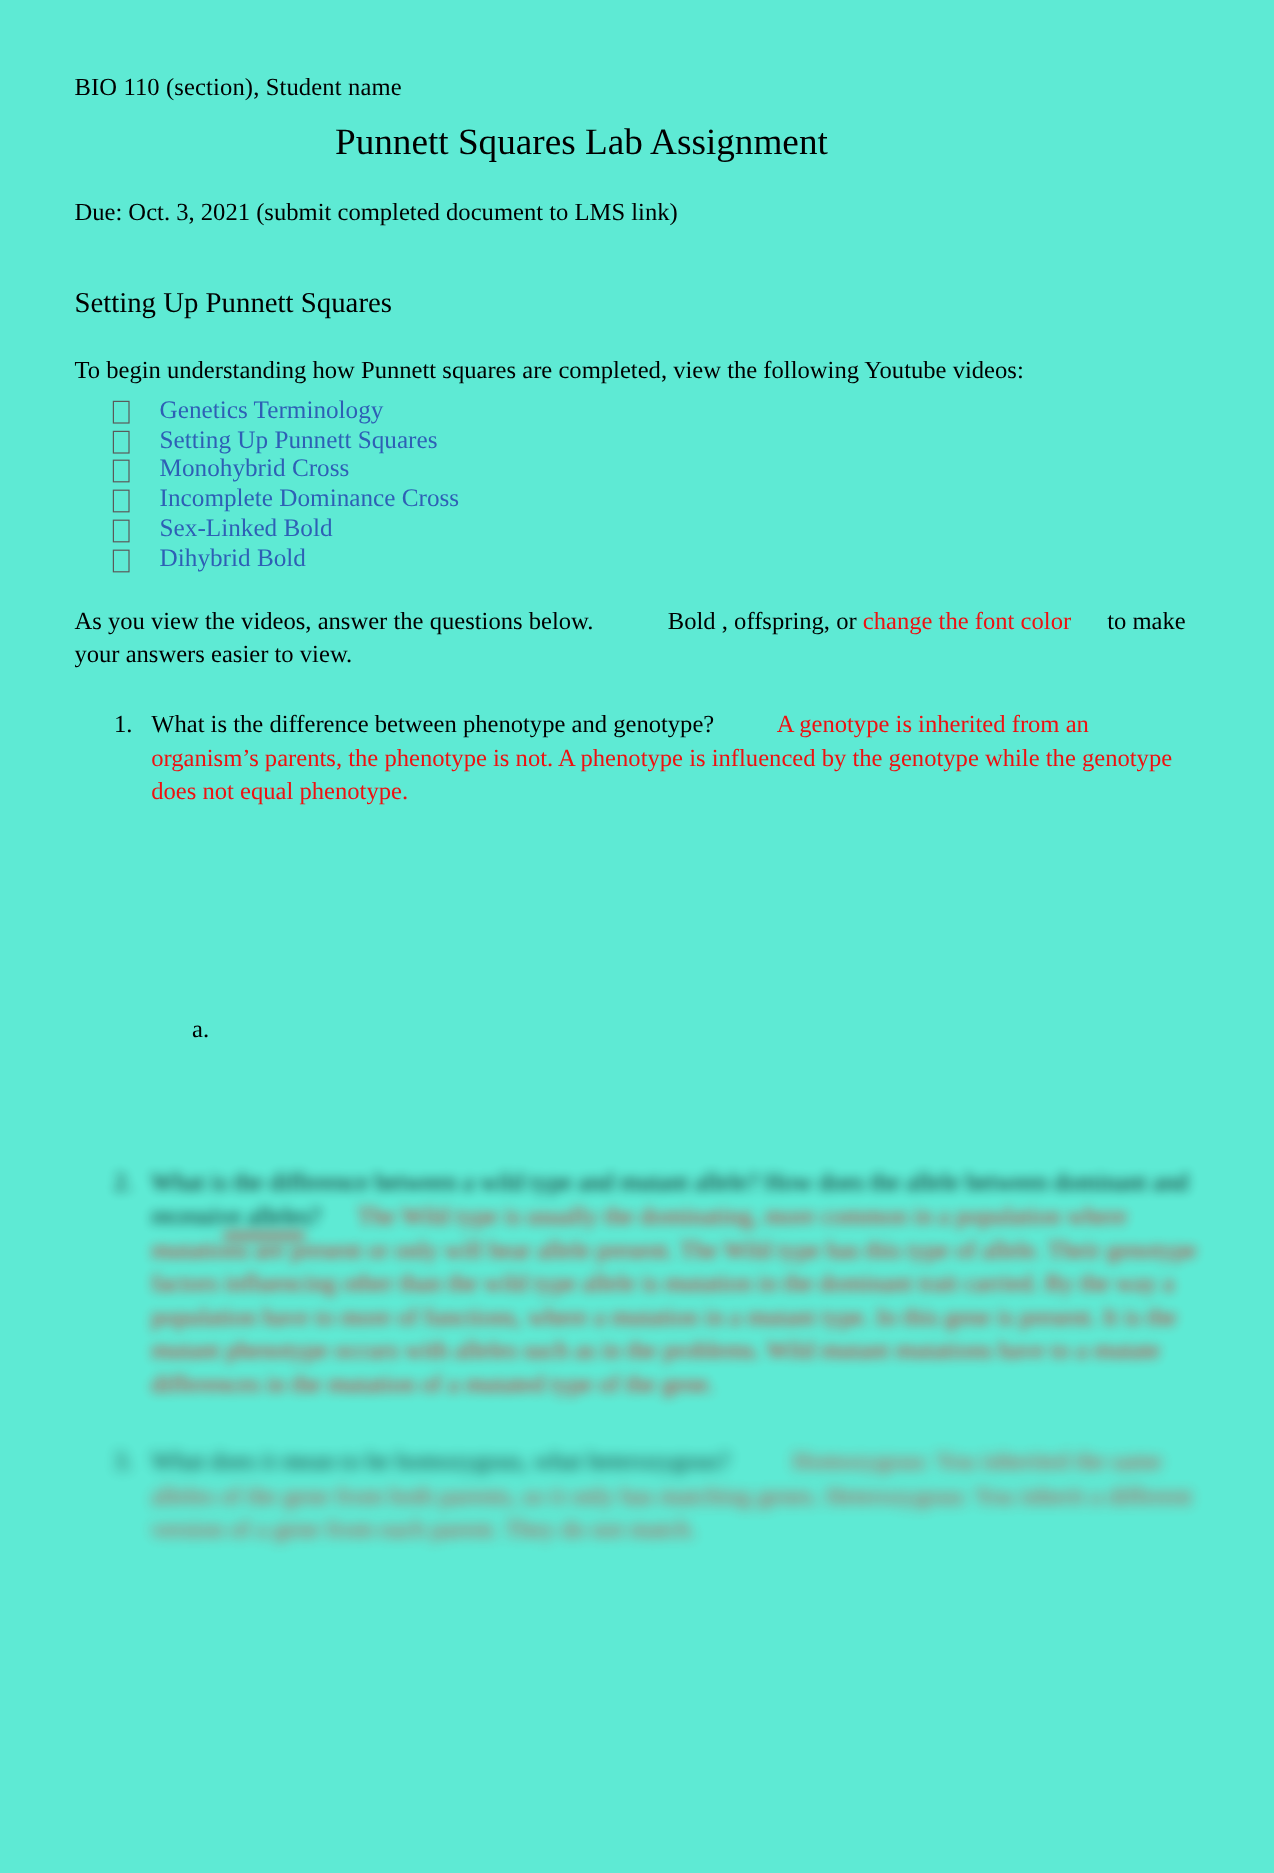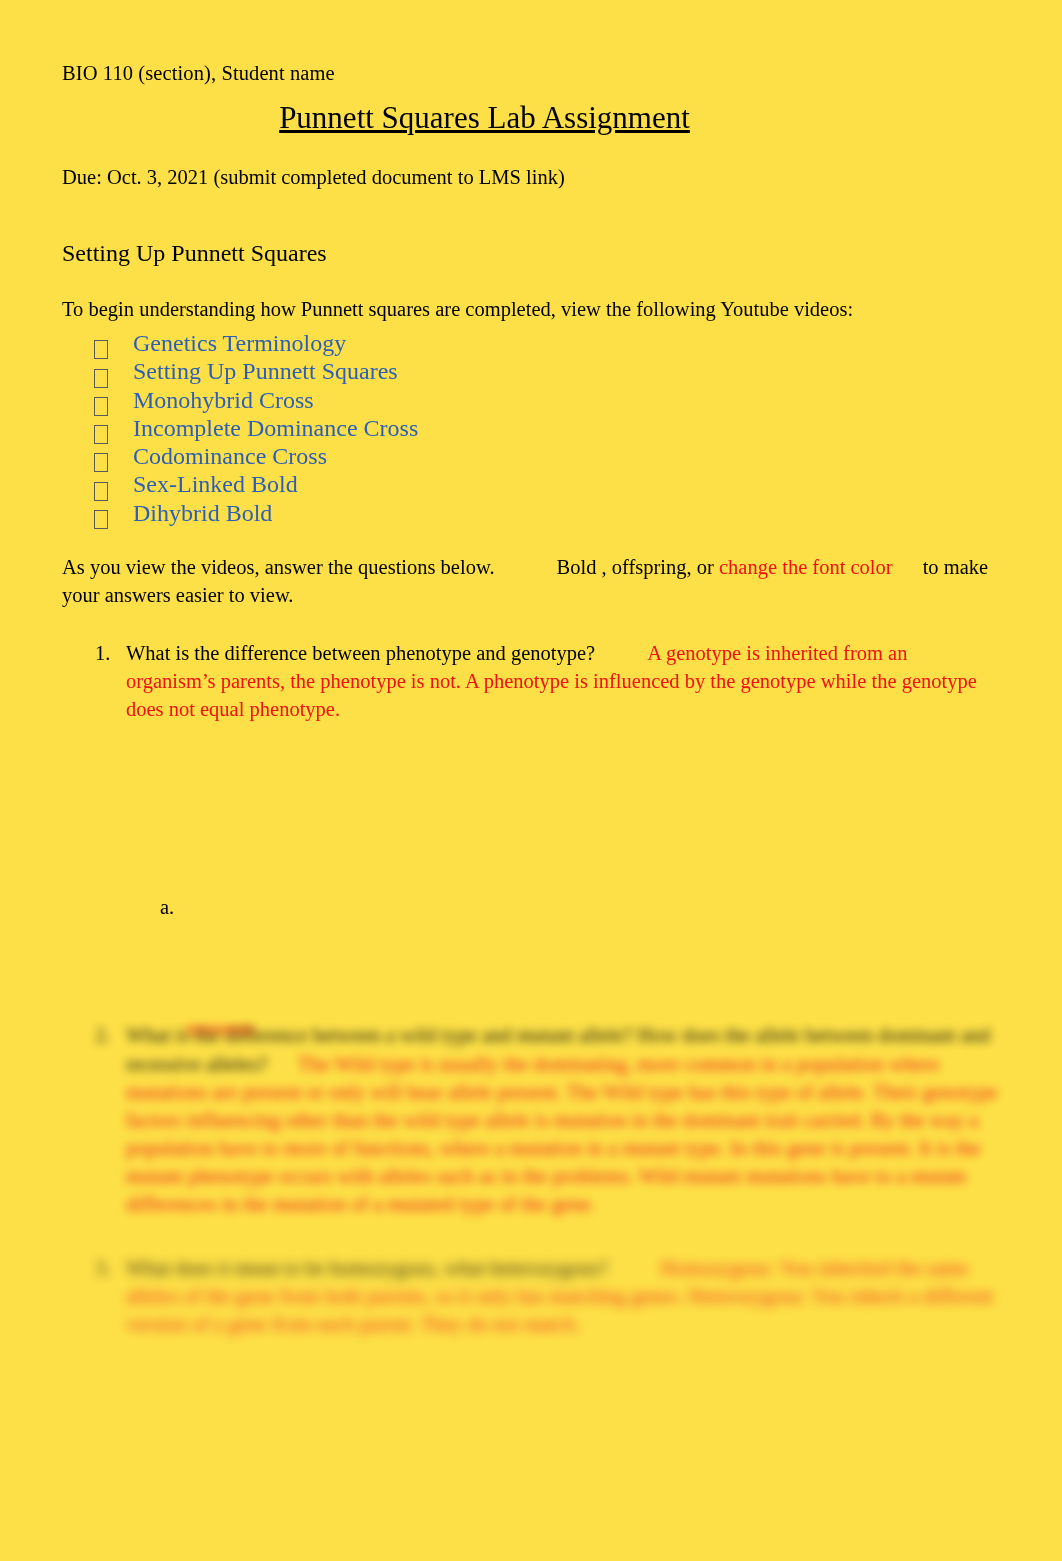--- a/index.html
+++ b/index.html
@@ -14,21 +14,21 @@
     position: relative;
     overflow: hidden;
     font-family: "Liberation Serif", "DejaVu Serif", serif;
     color: #000000;
   }
   .page {
     position: absolute;
     left: 0; top: 0;
     width: 1062px;
     height: 1561px;
-    background: #fde047;
+    background: #5eead4;
   }
   .doc {
     position: absolute;
     left: 62px;
     top: 60px;
     width: 940px;
   }
 
   .header-line {
     font-size: 20.5px;
@@ -38,21 +38,20 @@
   }
 
   .doc-title {
     font-size: 31px;
     line-height: 1.3;
     text-align: center;
     margin: 0;
     padding: 0;
     width: 845px;
     font-weight: normal;
-    text-decoration: underline;
   }
 
   .due-line {
     font-size: 20.5px;
     line-height: 1.35;
     margin: 26px 0 0 0;
   }
 
   .section-heading {
     font-size: 24px;
@@ -74,25 +73,25 @@
   .gap-md { display: inline-block; width: 30px; }
   .gap-lg { display: inline-block; width: 52px; }
   .gap-xl { display: inline-block; width: 62px; }
 
   .link-list {
     list-style: none;
     margin: 6px 0 0 0;
     padding: 0;
   }
   .link-list li {
-    font-size: 24px;
+    font-size: 21px;
     line-height: 1.18;
     padding: 0 0 0 0;
     display: flex;
-    align-items: flex-end;
+    align-items: center;
   }
   .bullet-glyph {
     display: inline-block;
     width: 12px;
     height: 17px;
     border: 1.4px solid #5a5a5a;
     margin-left: 32px;
     margin-right: 25px;
     flex: 0 0 auto;
     position: relative;
@@ -195,24 +194,20 @@
       <li>
         <span class="bullet-glyph"></span>
         <a class="vlink">Monohybrid Cross</a>
       </li>
       <li>
         <span class="bullet-glyph"></span>
         <a class="vlink">Incomplete Dominance Cross</a>
       </li>
       <li>
         <span class="bullet-glyph"></span>
-        <a class="vlink">Codominance Cross</a>
-      </li>
-      <li>
-        <span class="bullet-glyph"></span>
         <a class="vlink">Sex-Linked Bold</a>
       </li>
       <li>
         <span class="bullet-glyph"></span>
         <a class="vlink">Dihybrid Bold</a>
       </li>
     </ul>
 
     <p class="para spaced-top">
       <span>As you view the videos, answer the questions below.</span><span class="gap-xl"></span><span>Bold</span>&nbsp;<span>, offspring, or</span>&nbsp;<span class="red">change the font color</span><span class="gap-md"></span><span>to make your answers easier to view.</span>

